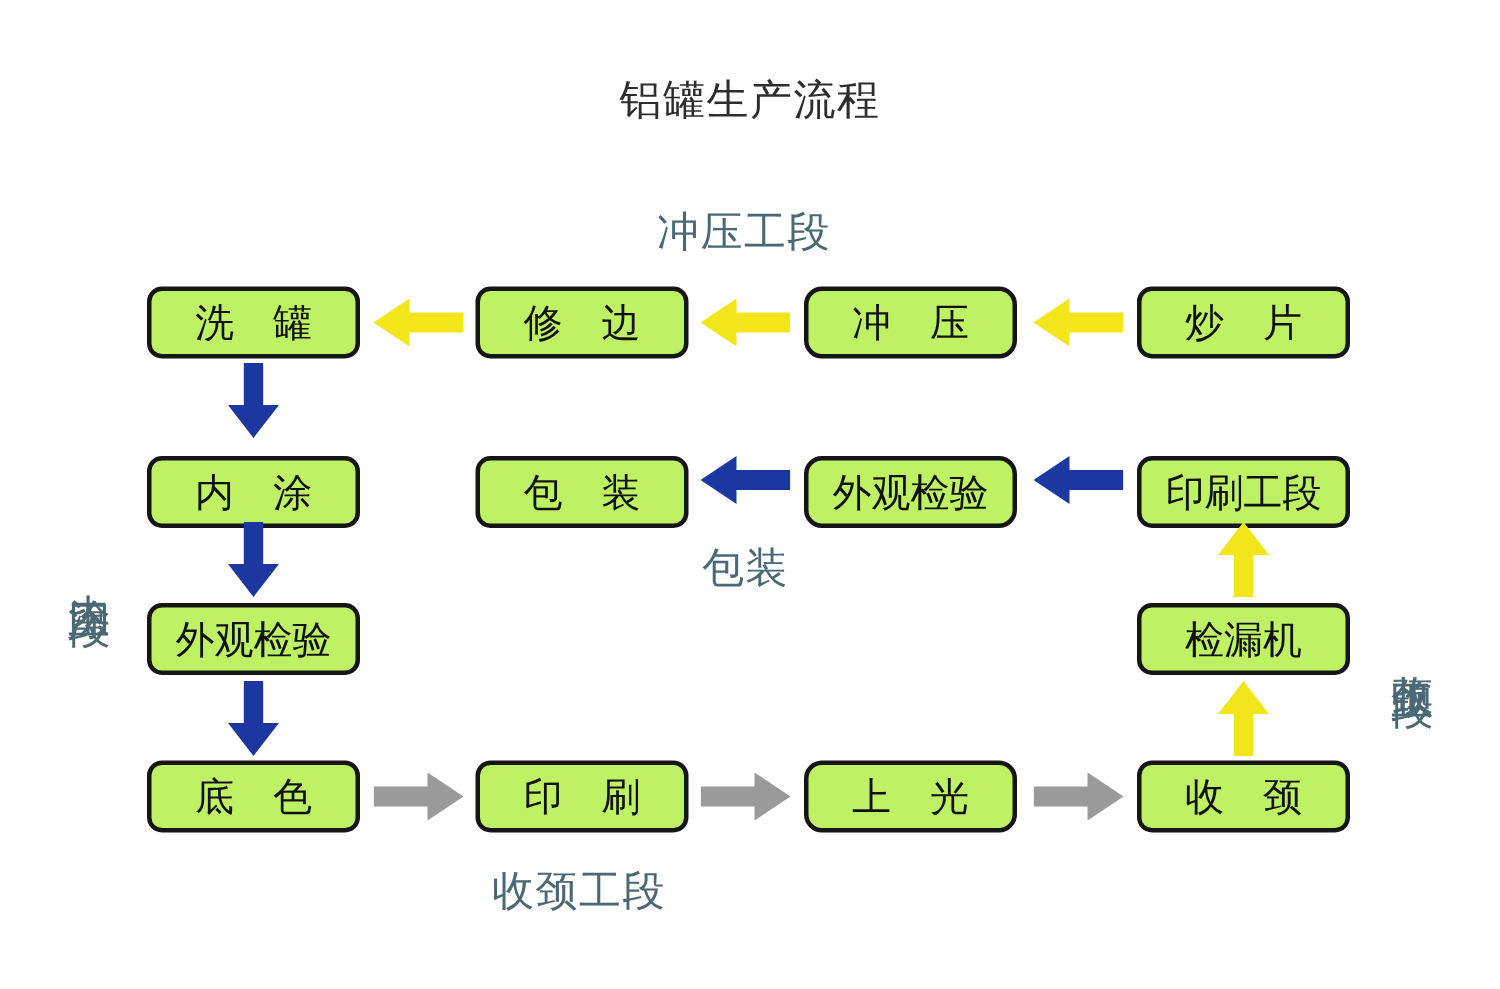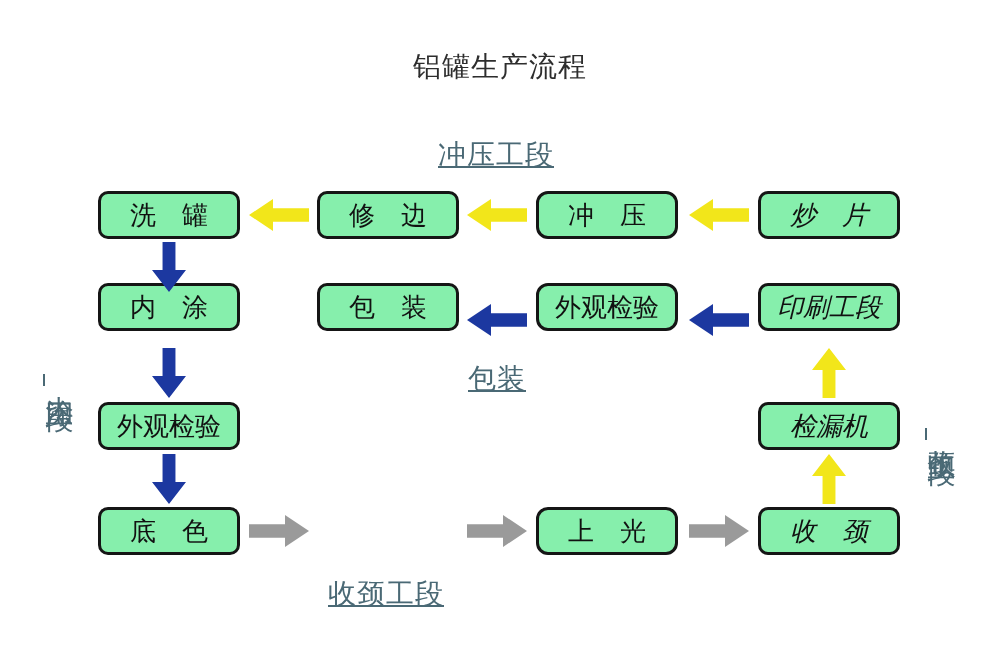--- a/index.html
+++ b/index.html
@@ -6,36 +6,36 @@
   .canvas{
     position:relative;width:1000px;height:659px;background:#ffffff;overflow:hidden;
     font-family:"Liberation Sans","DejaVu Sans",sans-serif;
   }
   .title{
     position:absolute;left:0;top:48px;width:1000px;text-align:center;
     font-size:28px;color:#2d2d2d;letter-spacing:1px;
   }
   .section-label{
     position:absolute;font-size:28px;color:var(--color-section_label,#4a6975);
-    letter-spacing:1px;text-align:center;text-decoration:underline;
+    letter-spacing:1px;text-align:center;
   }
   .lbl-stamping{left:396px;top:136px;width:200px;}
   .lbl-packing{left:447px;top:360px;width:100px;}
   .lbl-printing{left:286px;top:575px;width:200px;}
   .lbl-vert{writing-mode:vertical-rl;text-orientation:upright;letter-spacing:3px;height:140px;}
   .lbl-inner-coating{left:40px;top:310px;}
   .lbl-necking{left:922px;top:364px;}
   .box{
     position:absolute;width:142px;height:48px;box-sizing:border-box;
-    border:3px solid #151515;border-radius:10px;background:#86efac;
+    border:3px solid #151515;border-radius:10px;background:#bef264;
     display:flex;align-items:center;justify-content:center;
     font-size:26px;color:#111111;white-space:pre;
   }
-  .c1{left:98px;} .c2{left:317px;} .c3{left:536px;border-radius:12px;} .c4{left:758px;font-style:italic;}
-  .r1{top:191px;} .r2{top:283px;} .r3{top:402px;} .r4{top:507px;}
+  .c1{left:98px;} .c2{left:317px;} .c3{left:536px;border-radius:12px;} .c4{left:758px;}
+  .r1{top:191px;} .r2{top:304px;} .r3{top:402px;} .r4{top:507px;}
   .ar{position:absolute;}
   .ar.h{width:60px;height:32px;}
   .ar.v{width:34px;height:50px;}
   .ar.left {clip-path:polygon(0% 50%,40% 0%,40% 29%,100% 29%,100% 71%,40% 71%,40% 100%);}
   .ar.right{clip-path:polygon(100% 50%,60% 0%,60% 29%,0% 29%,0% 71%,60% 71%,60% 100%);}
   .ar.down {clip-path:polygon(50% 100%,0% 56%,31% 56%,31% 0%,69% 0%,69% 56%,100% 56%);}
   .ar.up   {clip-path:polygon(50% 0%,0% 44%,31% 44%,31% 100%,69% 100%,69% 44%,100% 44%);}
   .ar.yellow{background:var(--color-arrow_yellow,#f2e61a);}
   .ar.navy  {background:var(--color-arrow_navy,#1c38a0);}
   .ar.gray  {background:var(--color-arrow_gray,#9a9a9a);}
@@ -60,20 +60,21 @@
 
   <div class="box r2 c1">内　涂</div>
   <div class="box r2 c2">包　装</div>
   <div class="box r2 c3">外观检验</div>
   <div class="box r2 c4">印刷工段</div>
 
   <div class="box r3 c1">外观检验</div>
   <div class="box r3 c4">检漏机</div>
 
   <div class="box r4 c1">底　色</div>
+  <div class="box r4 c2">印　刷</div>
   <div class="box r4 c3">上　光</div>
   <div class="box r4 c4">收　颈</div>
 
   <div class="ar h left yellow" style="left:249px;top:199px;"></div>
   <div class="ar h left yellow" style="left:467px;top:199px;"></div>
   <div class="ar h left yellow" style="left:689px;top:199px;"></div>
 
   <div class="ar h left navy" style="left:467px;top:304px;"></div>
   <div class="ar h left navy" style="left:689px;top:304px;"></div>
 

